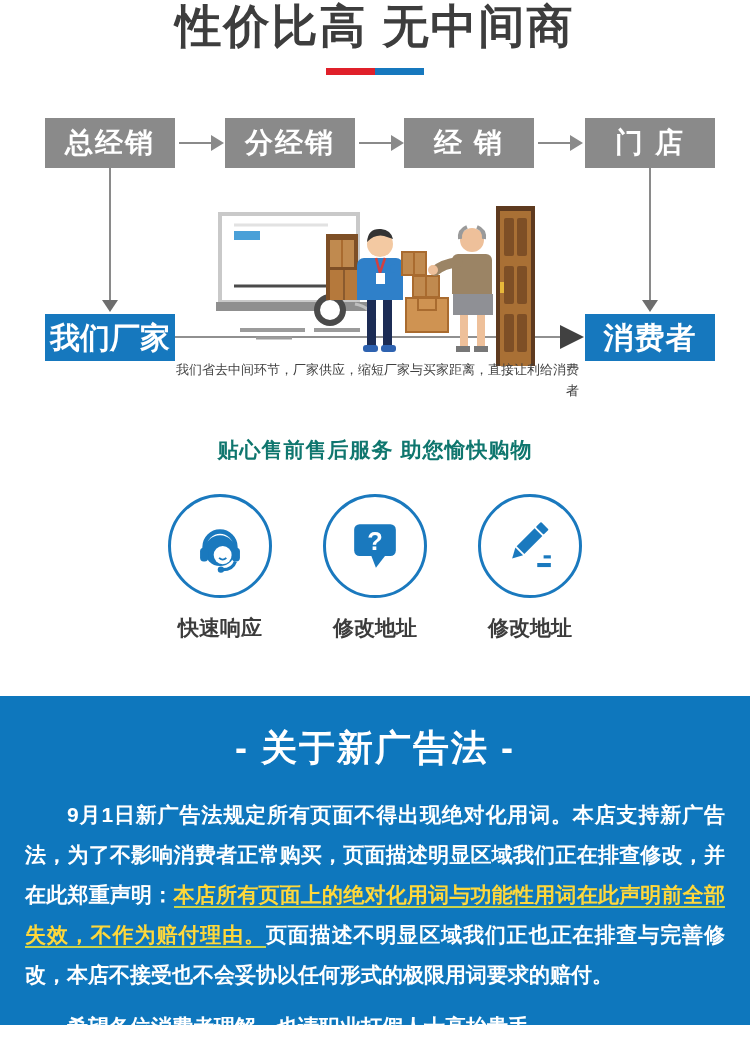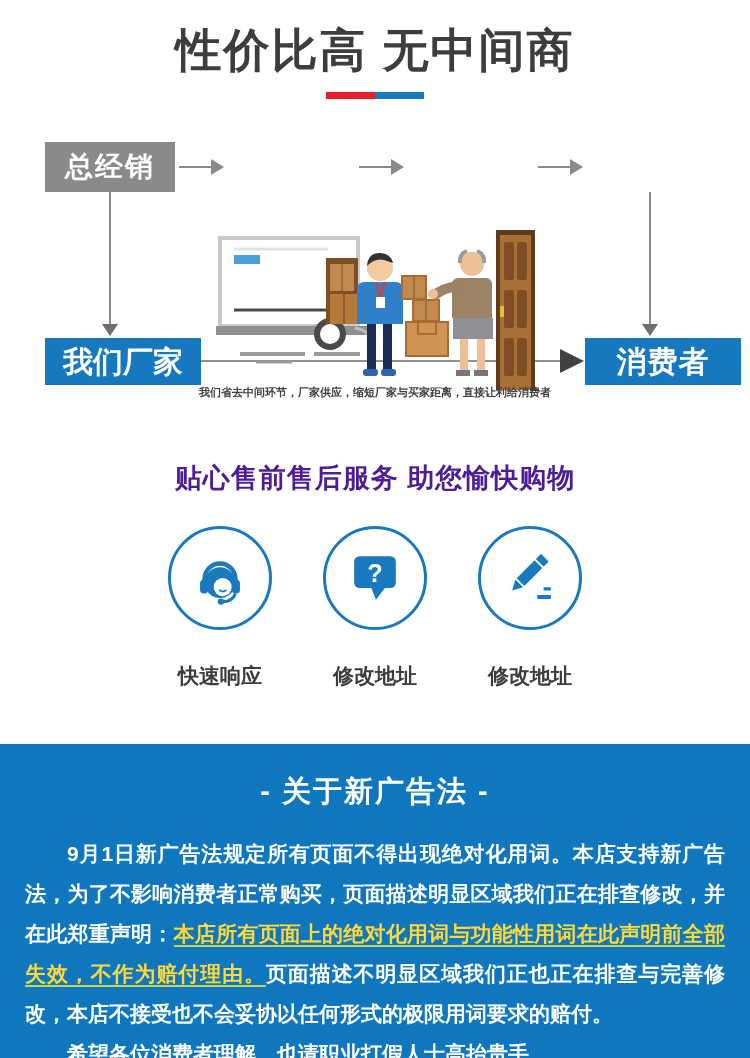--- a/index.html
+++ b/index.html
@@ -2,21 +2,21 @@
 <html><head>
 <meta charset="utf-8">
 <style>
   * { margin:0; padding:0; box-sizing:border-box; }
   html,body { background:#fff; }
   body {
     width:750px; height:1058px; margin:0 auto; position:relative; overflow:hidden;
     font-family:"Liberation Sans","DejaVu Sans",sans-serif;
   }
   
-  .title-sec { padding-top:24px; text-align:center; }
+  .title-sec { text-align:center; }
   .main-title { font-size:46px; font-weight:bold; color:#3d3d3d; letter-spacing:2px; line-height:1.15; }
   .title-bar { width:98px; height:7px; margin:15px auto 0; display:flex; }
   .title-bar .red  { flex:1; background:#e0202a; }
   .title-bar .blue { flex:1; background:#1678be; }
 
   
   .flow { position:relative; height:310px; margin-top:31px;padding-left:44px; }
   .chain-box {
     position:absolute; top:12px; width:130px; height:50px; background:#8a8a8a;
     color:#fff; font-size:28px; font-weight:bold; text-align:center; line-height:50px; letter-spacing:2px;
@@ -26,62 +26,65 @@
   .hl1{left:179px;width:32px}.hl2{left:359px;width:32px}.hl3{left:538px;width:32px}
   .tri-r { position:absolute; top:29px; width:0; height:0;
            border-top:8px solid transparent; border-bottom:8px solid transparent; border-left:13px solid #8a8a8a; }
   .tr1{left:211px}.tr2{left:391px}.tr3{left:570px}
   .v-line { position:absolute; top:62px; width:2px; height:132px; background:#8a8a8a; }
   .vl1{left:109px}.vl2{left:649px}
   .tri-d { position:absolute; top:194px; width:0; height:0;
            border-left:8px solid transparent; border-right:8px solid transparent; border-top:12px solid #6e6e6e; }
   .td1{left:102px}.td2{left:642px}
   .blue-box {
-    position:absolute; top:208px; width:156px; height:47px; background:#1678be;
+    position:absolute; top:208px; width:130px; height:47px; background:#1678be;
     color:#fff; font-size:30px; font-weight:bold; text-align:center; line-height:47px; z-index:3;
   }
   .factory{left:45px}.consumer{left:585px;letter-spacing:1px}
   .connector { position:absolute; top:230px; left:175px; width:386px; height:2px; background:#909090; z-index:1; }
   .connector-head { position:absolute; top:219px; left:560px; width:0; height:0; z-index:1;
     border-top:12px solid transparent; border-bottom:12px solid transparent; border-left:24px solid #414141; }
   .illu { position:absolute; left:210px; top:100px; z-index:2; }
   .flow-caption {
     position:absolute; top:253px; left:50%; transform:translateX(-50%); width:408px; z-index:4;
-    text-align:center; font-size:11px; line-height:1.65; font-weight:700; color:#3f3f3f;
+    text-align:right; font-size:13px; line-height:1.65; font-weight:400; color:#3f3f3f;
   }
 
   
   .services { text-align:center; }
-  .svc-heading { padding-top:20px; font-size:27px; font-weight:bold; color:#4c1d95; letter-spacing:1px; }
+  .svc-heading { padding-top:20px; font-size:21px; font-weight:bold; color:#0f766e; letter-spacing:1px; }
   .svc-row { display:flex; justify-content:center; gap:49px; margin-top:30px; }
   .svc-item { display:flex; flex-direction:column; align-items:center; width:106px; }
   .svc-circle { width:104px; height:104px; border:3px solid #1a79be; border-radius:50%;
                 background:#fff; display:flex; align-items:center; justify-content:center; }
-  .svc-label { margin-top:32px; font-size:21px; font-weight:600; color:#3c3c3c; white-space:nowrap; }
+  .svc-label { margin-top:16px; font-size:21px; font-weight:600; color:#3c3c3c; white-space:nowrap; }
 
   
   .notice { margin-top:54px; height:329px; background:#0e77bd; color:#fff; padding:28px 25px 0; }
-  .notice-title { text-align:center; font-size:29px; font-weight:bold; letter-spacing:2px; }
+  .notice-title { text-align:center; font-size:36px; font-weight:bold; letter-spacing:2px; }
   .notice-body { margin-top:22px; font-size:21px; line-height:40px; font-weight:bold; text-align:justify; }
-  .notice-body p { text-indent:2em; }
+  .notice-body p { text-indent:2em;margin-top:12px; }
   .hl-yellow { color:#ffd83a; border-bottom:2px solid #c9d44d; }
 </style>
 </head>
 <body>
 
 <div class="title-sec">
   <div class="main-title">性价比高 无中间商</div>
   <div class="title-bar">
     <div class="red"></div>
     <div class="blue"></div>
   </div>
 </div>
 
 <div class="flow">
   <div class="chain-box cb1">总经销</div>
+  <div class="chain-box cb2">分经销</div>
+  <div class="chain-box cb3">经 销</div>
+  <div class="chain-box cb4">门 店</div>
 
   <div class="h-line hl1"></div>
   <div class="tri-r tr1"></div>
   <div class="h-line hl2"></div>
   <div class="tri-r tr2"></div>
   <div class="h-line hl3"></div>
   <div class="tri-r tr3"></div>
 
   <div class="v-line vl1"></div>
   <div class="tri-d td1"></div>

